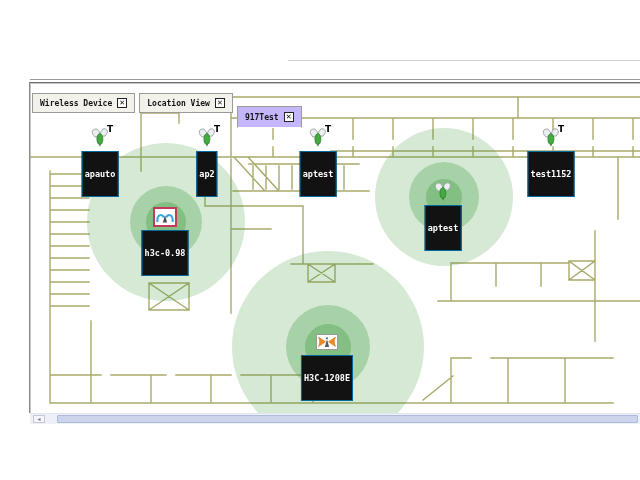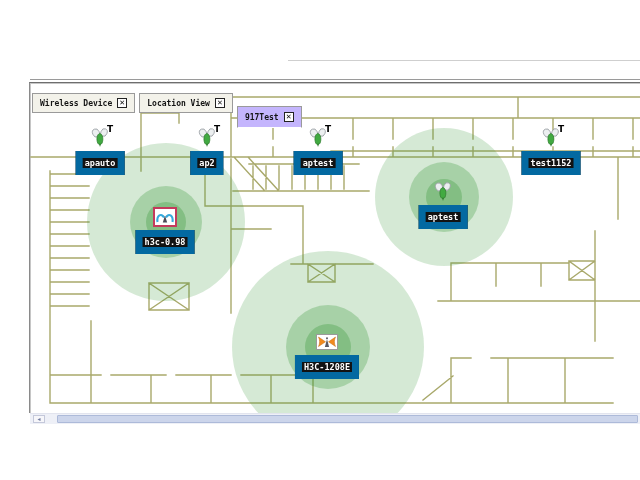--- a/index.html
+++ b/index.html
@@ -32,21 +32,21 @@
   
   .device{position:absolute;width:0;height:0;z-index:5;cursor:pointer;}
   .dev-icon{position:absolute;display:block;}
   .dev-icon.ap-green{left:-11px;top:-16px;width:22px;height:20px;}
   .dev-icon.ap-boxed-blue{left:-12px;top:-15px;width:20px;height:16px;border:2px solid #c43a5c;background:#fff;}
   .dev-icon.ap-boxed-orange{left:-11px;top:-13px;width:20px;height:14px;border:1px solid #9a9a9a;background:#fff;}
   .dev-marker{position:absolute;left:7px;top:-19px;font:900 9px "DejaVu Sans",sans-serif;color:#000;}
   .dev-label{
     position:absolute;top:8px;left:0;transform:translateX(-50%);white-space:nowrap;
     background:#121212;color:#fff;font:bold 8.5px "DejaVu Sans Mono",monospace;
-    padding:0 2px;line-height:10px;border:7px solid #0369a1;
+    padding:17px 2px;line-height:10px;border:1px solid #0369a1;
   }
   
   .hscroll{
     position:absolute;left:30px;top:413px;width:610px;height:10px;
     background:#eef0f7;border-top:1px solid #e2e4ee;
   }
   .hs-btn{
     position:absolute;left:3px;top:1px;width:12px;height:8px;box-sizing:border-box;
     background:#f6f6fa;border:1px solid #c4c8da;color:#707a9e;
     display:flex;align-items:center;justify-content:center;font-size:5px;line-height:1;

